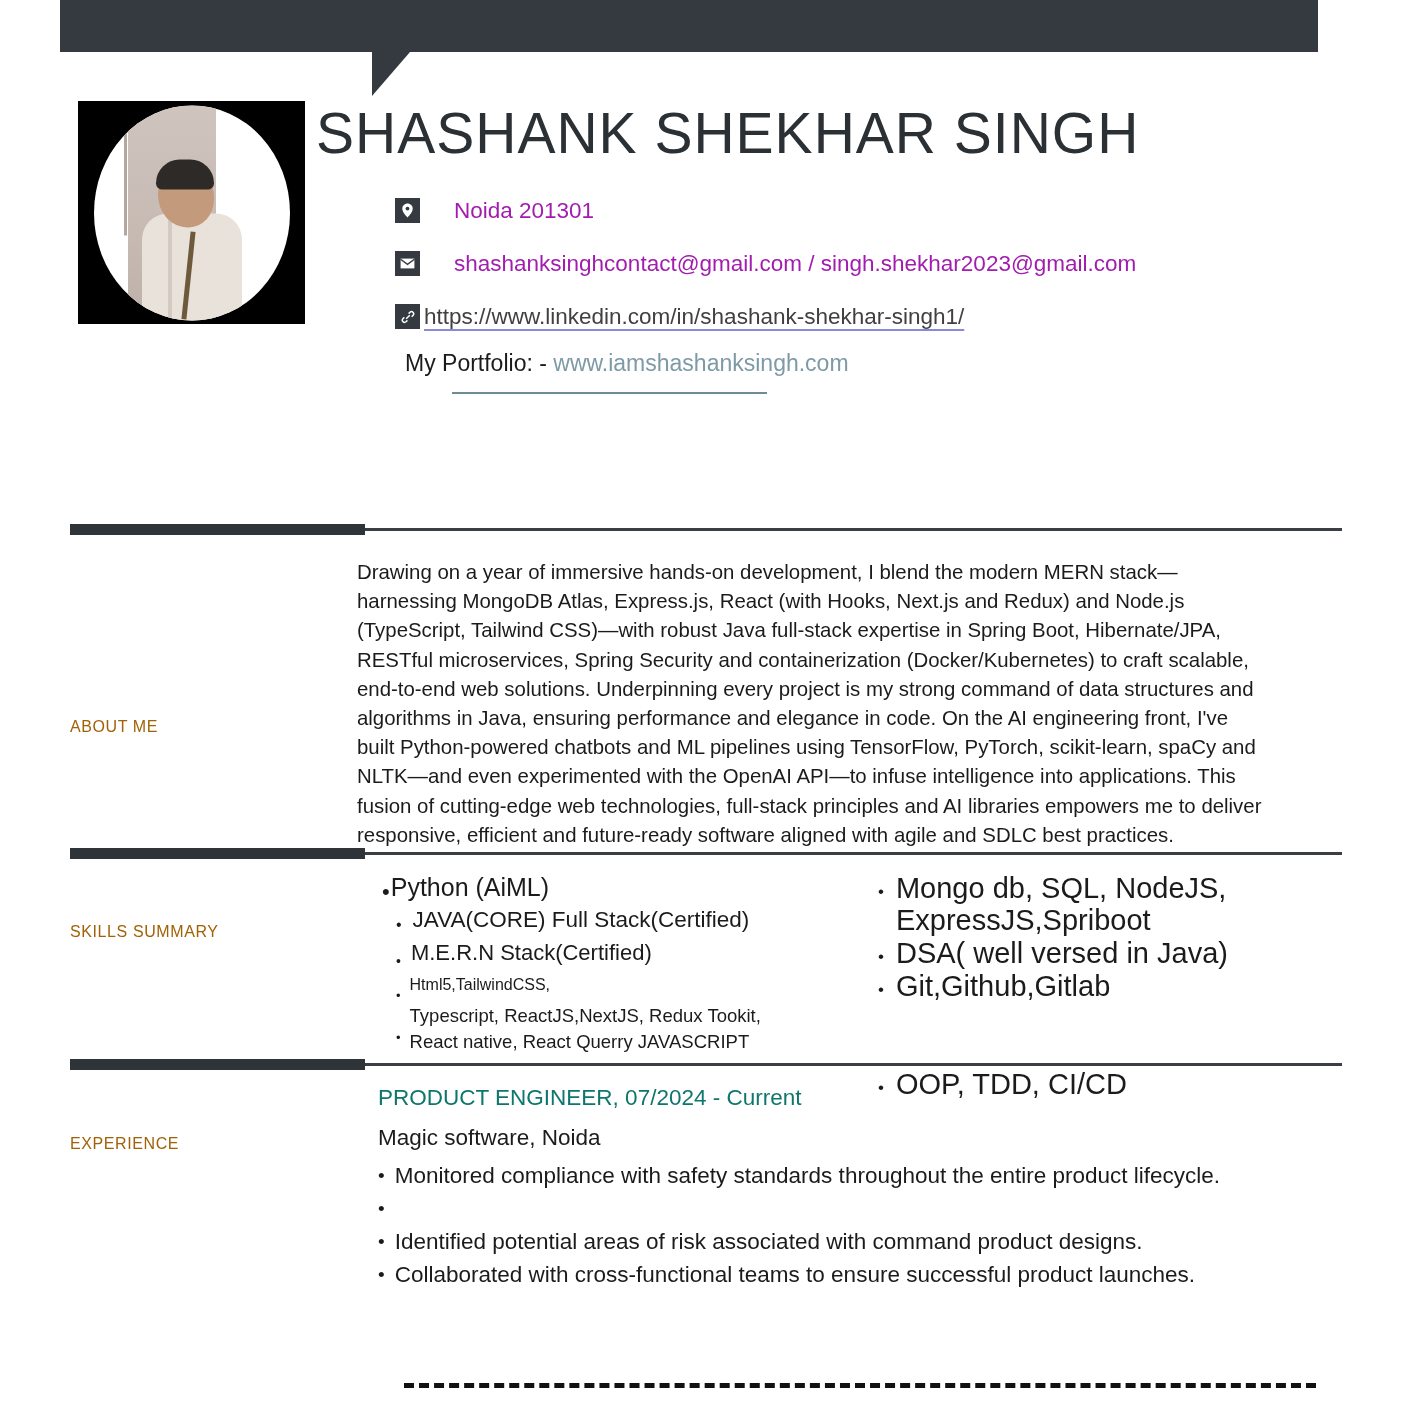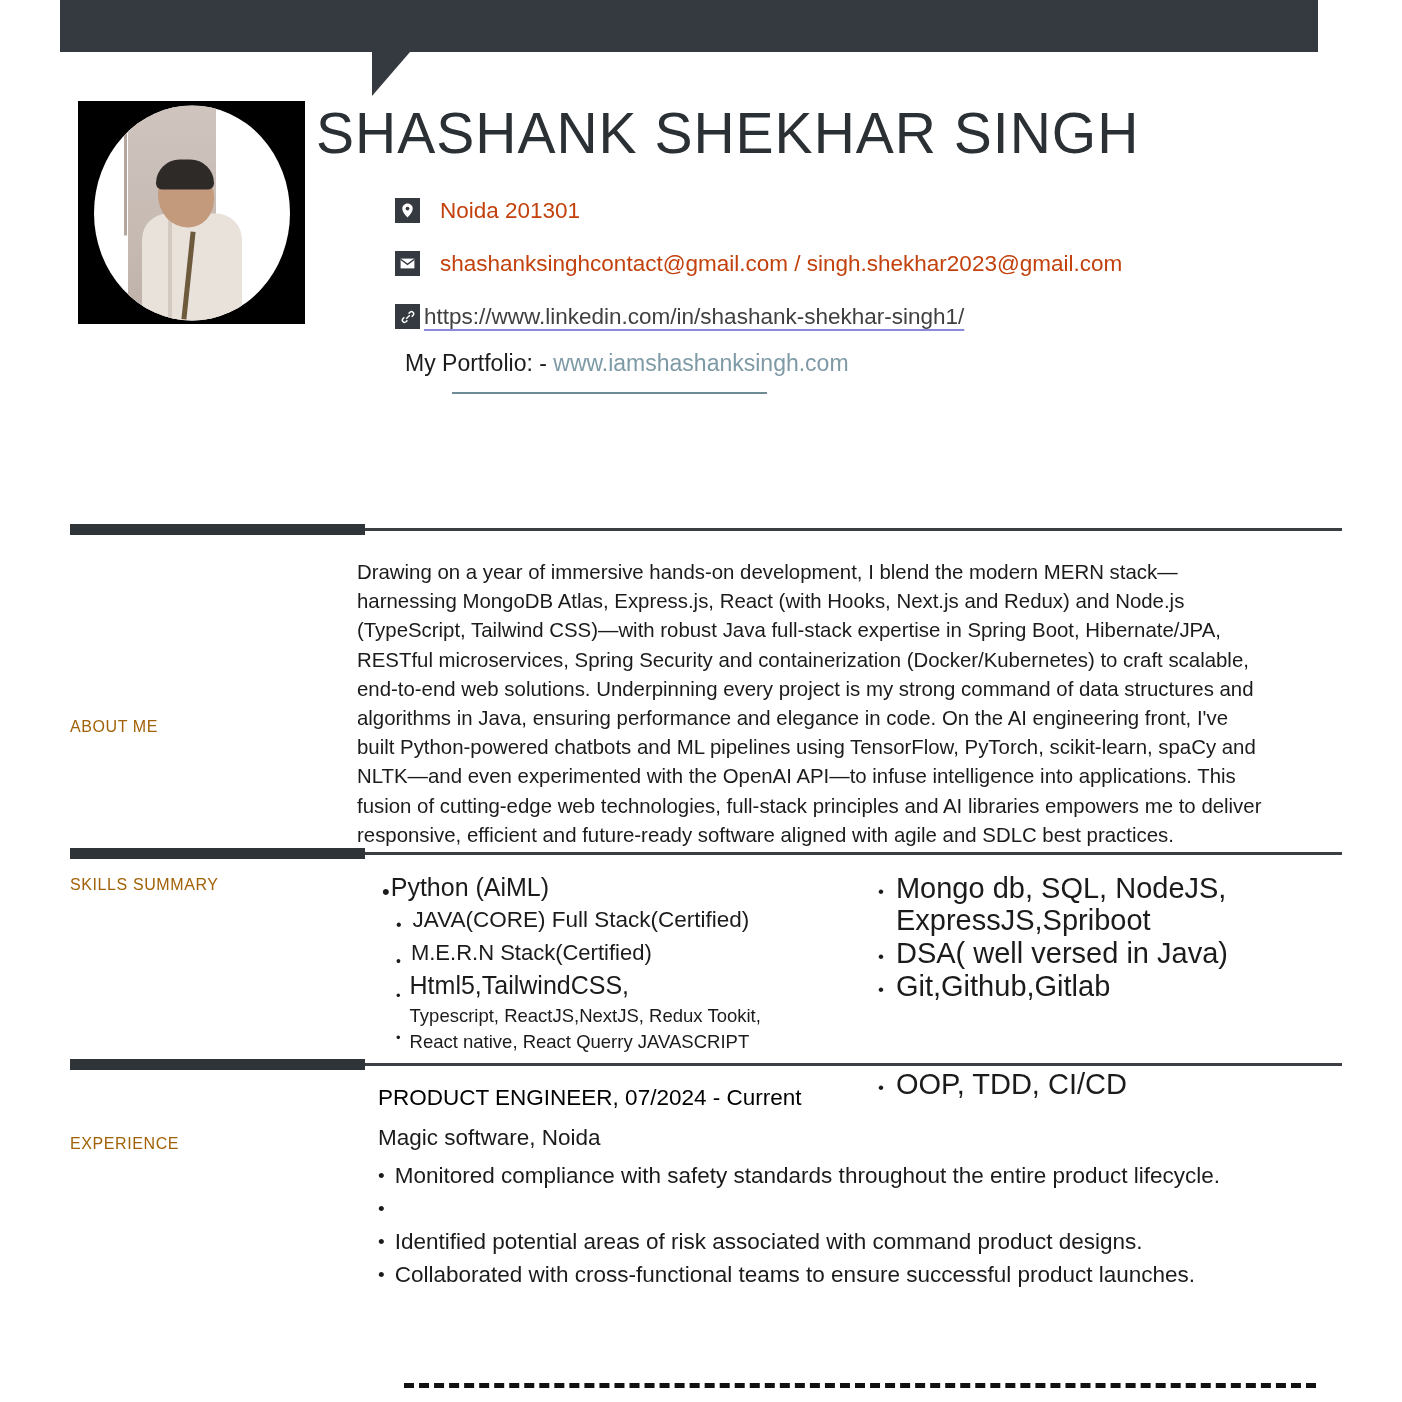--- a/index.html
+++ b/index.html
@@ -156,23 +156,23 @@
     color: #ffffff;
     display: flex;
     align-items: center;
     justify-content: center;
     font-size: 14px;
     line-height: 1;
     flex: 0 0 auto;
   }
   .cicon svg { display: block; }
   .ctext {
-    margin-left: 20px;
+    margin-left: 34px;
     font-size: 22.5px;
-    color: #c2410c;
+    color: #a21caf;
     white-space: nowrap;
   }
   .crow.link .ctext {
     margin-left: 4px;
     color: #404040;
     text-decoration: underline;
     text-underline-offset: 5px;
     text-decoration-color: #8a8ad8;
   }
   .portfolio {
@@ -267,38 +267,38 @@
   .skl1 { margin-top: 2px; margin-left: 18px; }
   .skl1 .bul { font-size: 16px; margin-top: 12px; }
   .skl1 .txt { font-size: 22.5px; margin-left: 11px; line-height: 30px; }
 
   .skl2 { margin-top: 3px; margin-left: 18px; }
   .skl2 .bul { font-size: 14px; margin-top: 16px; }
   .skl2 .txt { font-size: 22px; margin-left: 10px; line-height: 30px; }
 
   .skl3 { margin-top: 3px; margin-left: 18px; }
   .skl3 .bul { font-size: 13px; margin-top: 18px; }
-  .skl3 .txt { font-size: 25px; margin-left: 9px; line-height: 28px; }
+  .skl3 .txt { font-size: 16px; margin-left: 9px; line-height: 28px; }
 
   .skl4 { margin-top: 1px; margin-left: 18px; }
   .skl4 .bul { font-size: 13px; margin-top: 28px; }
   .skl4 .txt { font-size: 18.5px; margin-left: 9px; line-height: 26px; width: 400px; }
 
   .skr { display: flex; align-items: flex-start; }
   .skr .bul { font-size: 17px; margin-top: 10px; }
   .skr .txt { font-size: 29px; margin-left: 12px; line-height: 32px; }
   .skr-0 { margin-top: 0; }
   .skr-1 { margin-top: 1px; }
   .skr-2 { margin-top: 1px; }
   .skr-3 { margin-top: 66px; }
 
   
   .exp-title {
     font-size: 22.5px;
-    color: #000000;
+    color: #0f766e;
     white-space: nowrap;
   }
   .exp-company {
     margin-top: 14px;
     font-size: 22.5px;
     color: #1b1b1b;
   }
   .exp-bullets {
     margin-top: 8px;
     width: 950px;
@@ -392,21 +392,21 @@
   <div class="thick"></div>
 </div>
 <div class="sec-label" style="top:670px">ABOUT ME</div>
 <div class="sec-body" style="top:558px">
   <div class="about-text">Drawing on a year of immersive hands-on development, I blend the modern MERN stack—harnessing MongoDB Atlas, Express.js, React (with Hooks, Next.js and Redux) and Node.js (TypeScript, Tailwind CSS)—with robust Java full-stack expertise in Spring Boot, Hibernate/JPA, RESTful microservices, Spring Security and containerization (Docker/Kubernetes) to craft scalable, end-to-end web solutions. Underpinning every project is my strong command of data structures and algorithms in Java, ensuring performance and elegance in code. On the AI engineering front, I've built Python-powered chatbots and ML pipelines using TensorFlow, PyTorch, scikit-learn, spaCy and NLTK—and even experimented with the OpenAI API—to infuse intelligence into applications. This fusion of cutting-edge web technologies, full-stack principles and AI libraries empowers me to deliver responsive, efficient and future-ready software aligned with agile and SDLC best practices.</div>
 </div>
 
 <div class="rule" style="top:852px">
   <div class="thick"></div>
 </div>
-<div class="sec-label" style="top:828px">SKILLS SUMMARY</div>
+<div class="sec-label" style="top:875px">SKILLS SUMMARY</div>
 
 <div class="skills-left">
   <div class="sk skl0">
     <span class="bul">•</span>
     <span class="txt">Python (AiML)</span>
   </div>
   <div class="sk skl1">
     <span class="bul">•</span>
     <span class="txt">JAVA(CORE) Full Stack(Certified)</span>
   </div>

